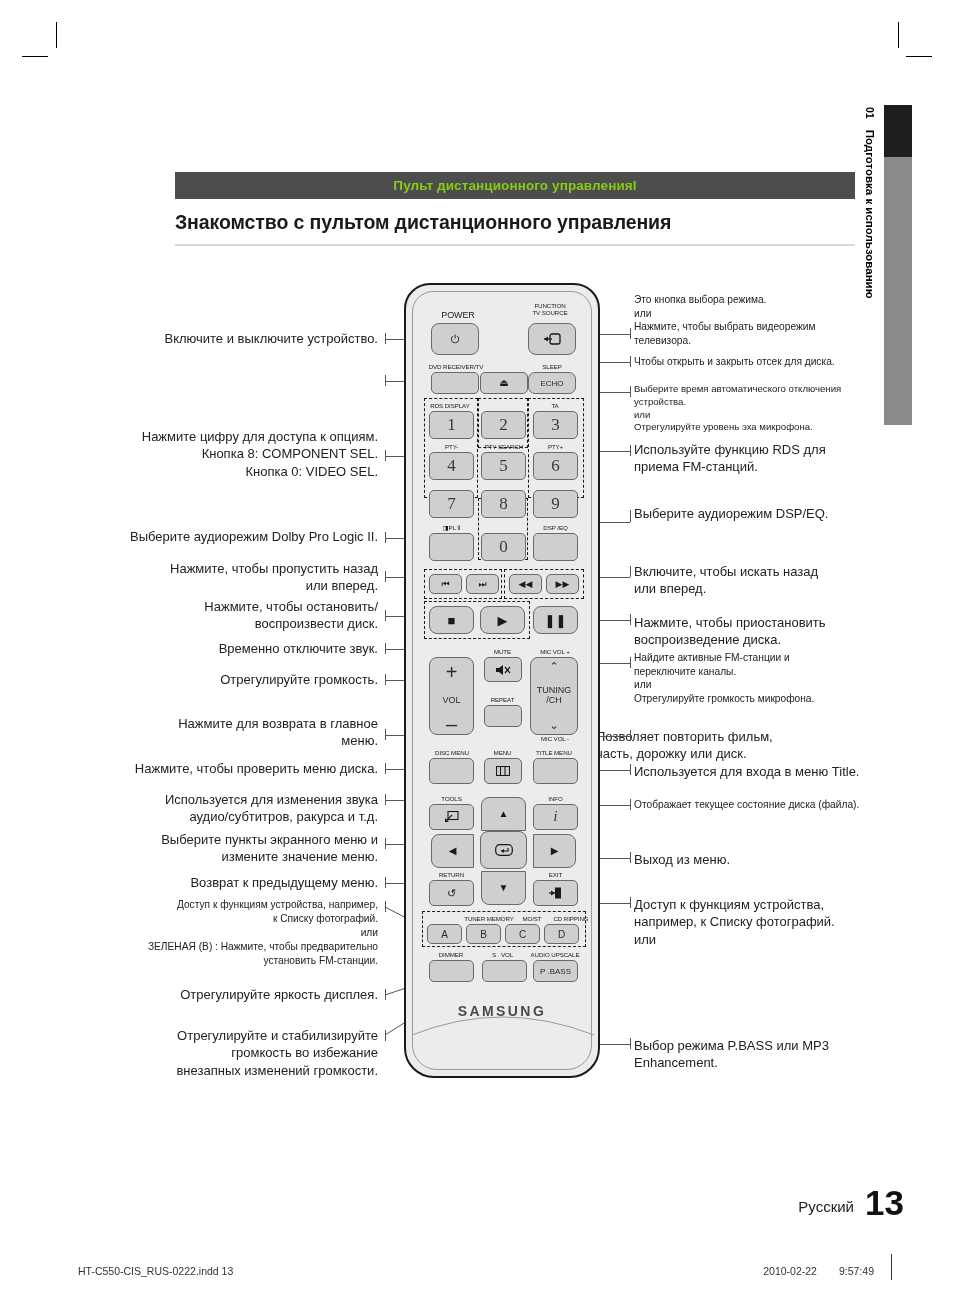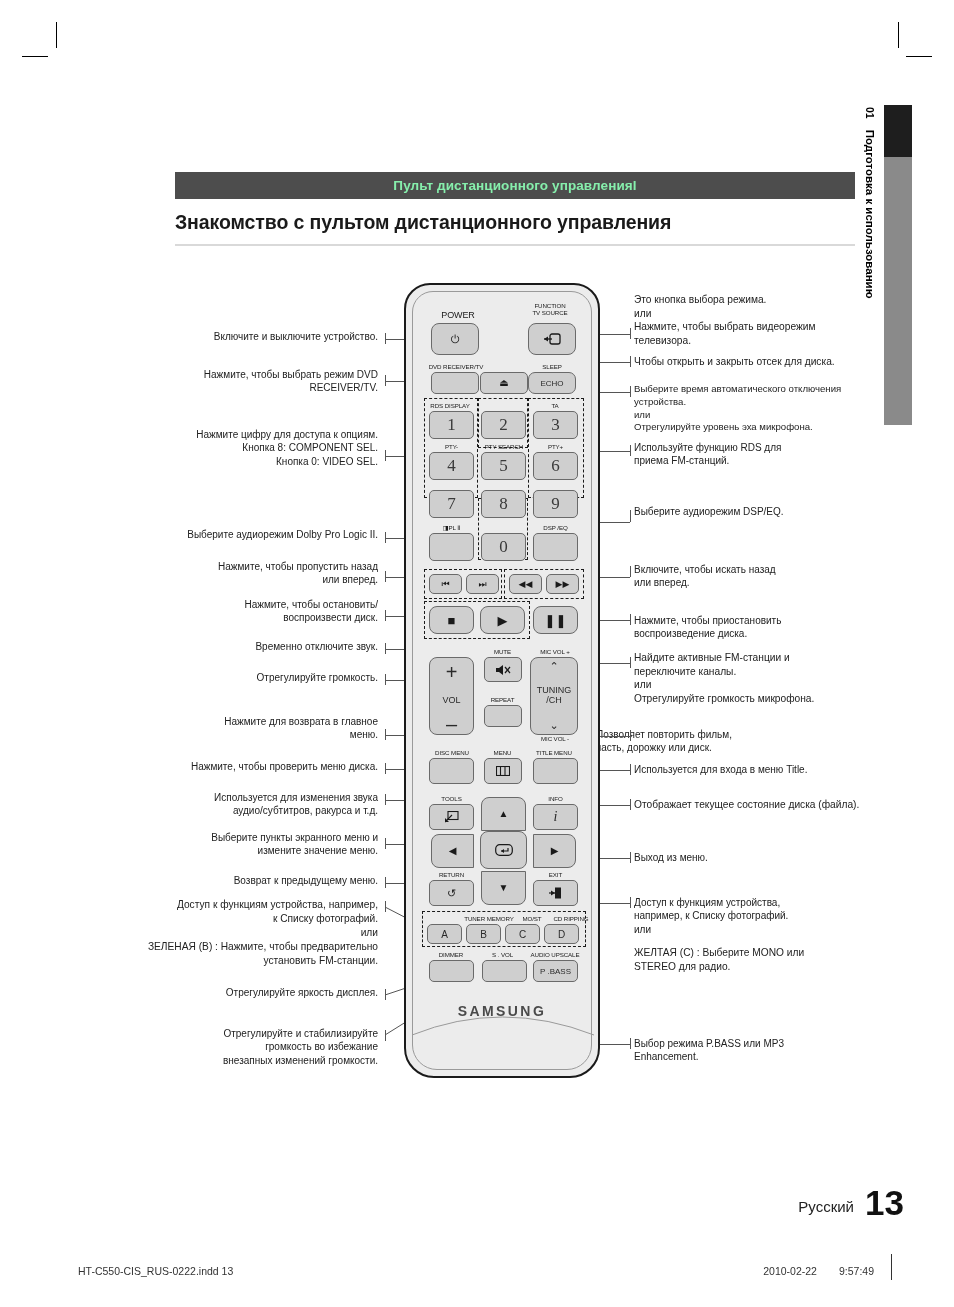--- a/index.html
+++ b/index.html
@@ -27,29 +27,29 @@
     font-size: 11.5px; font-weight: bold; color: #000; white-space: nowrap;
     padding-left: 2px;
   }
   .tab-num { font-size: 10.5px; font-weight: bold; }
 
   
   .hdr-bar {
     position: absolute; left: 175px; top: 172px; width: 680px; height: 27px;
     background: #4d4d4d; display: flex; align-items: center; justify-content: center;
   }
-  .hdr-bar span { color: #86efac; font-size: 13.5px; font-weight: bold; letter-spacing: .1px; }
+  .hdr-bar span { color: #84cc16; font-size: 13.5px; font-weight: bold; letter-spacing: .1px; }
   .pg-title {
     position: absolute; left: 175px; top: 211px; width: 680px;
     font-size: 19.5px; font-weight: bold; color: #1a1a1a; letter-spacing: -.1px;
   }
   .title-rule { position: absolute; left: 175px; top: 244px; width: 680px; height: 2px; background: #d9d9d9; }
 
   
-  .cal { position: absolute; font-size: 10px; line-height: 1.33; color: #222; white-space: pre-line; }
+  .cal { position: absolute; font-size: 13px; line-height: 1.33; color: #222; white-space: pre-line; }
   .cal.r { text-align: right; }
   .cal.l { text-align: left; }
   .cal.sm { font-size: 10.2px; }
   .cal.tiny { font-size: 9.6px; }
 
   
   .ln { position: absolute; background: #555; }
   .ln.h { height: 1px; }
   .ln.v { width: 1px; }
   .tick { position: absolute; width: 1px; height: 11px; background: #555; }
@@ -112,22 +112,20 @@
     <span>Подготовка к использованию</span>
   </div>
 
   <div class="hdr-bar">
     <span>Пульт дистанционного управленияl</span>
   </div>
   <div class="pg-title">Знакомство с пультом дистанционного управления</div>
   <div class="title-rule"></div>
 
   <div class="cal r" style="left:140px;top:330px;width:238px;">Включите и выключите устройство.</div>
-  <div class="cal r" style="left:130px;top:368px;width:248px;">Нажмите, чтобы выбрать режим DVD
-RECEIVER/TV.</div>
   <div class="cal r" style="left:130px;top:428px;width:248px;">Нажмите цифру для доступа к опциям.
 Кнопка 8: COMPONENT SEL.
 Кнопка 0: VIDEO SEL.</div>
   <div class="cal r" style="left:130px;top:528px;width:248px;">Выберите аудиорежим Dolby Pro Logic II.</div>
   <div class="cal r" style="left:140px;top:560px;width:238px;">Нажмите, чтобы пропустить назад
 или вперед.</div>
   <div class="cal r" style="left:140px;top:598px;width:238px;">Нажмите, чтобы остановить/
 воспроизвести диск.</div>
   <div class="cal r" style="left:140px;top:640px;width:238px;">Временно отключите звук.</div>
   <div class="cal r" style="left:140px;top:671px;width:238px;">Отрегулируйте громкость.</div>
@@ -224,22 +222,20 @@
 или
 Отрегулируйте громкость микрофона.</div>
   <div class="cal l" style="left:596px;top:728px;width:230px;">Позволяет повторить фильм,
 часть, дорожку или диск.</div>
   <div class="cal l" style="left:634px;top:763px;width:236px;">Используется для входа в меню Title.</div>
   <div class="cal l sm" style="left:634px;top:798px;width:236px;">Отображает текущее состояние диска (файла).</div>
   <div class="cal l" style="left:634px;top:851px;width:230px;">Выход из меню.</div>
   <div class="cal l" style="left:634px;top:896px;width:236px;">Доступ к функциям устройства,
 например, к Списку фотографий.
 или</div>
-  <div class="cal l sm" style="left:634px;top:946px;width:236px;">ЖЕЛТАЯ (C) : Выберите MONO или
-                   STEREO для радио.</div>
   <div class="cal l" style="left:634px;top:1037px;width:230px;">Выбор режима P.BASS или MP3
 Enhancement.</div>
 
   <div class="ln h" style="left:572px;top:334px;width:58px;"></div>
   <div class="tick" style="left:630px;top:328px;"></div>
 
   <div class="ln h" style="left:560px;top:362px;width:70px;"></div>
   <div class="tick" style="left:630px;top:356px;"></div>
   <svg width="62" height="30" style="position:absolute;left:502px;top:362px;">
       <line x1="58" y1="0" x2="0" y2="26" stroke="#555" stroke-width="1"></line>

